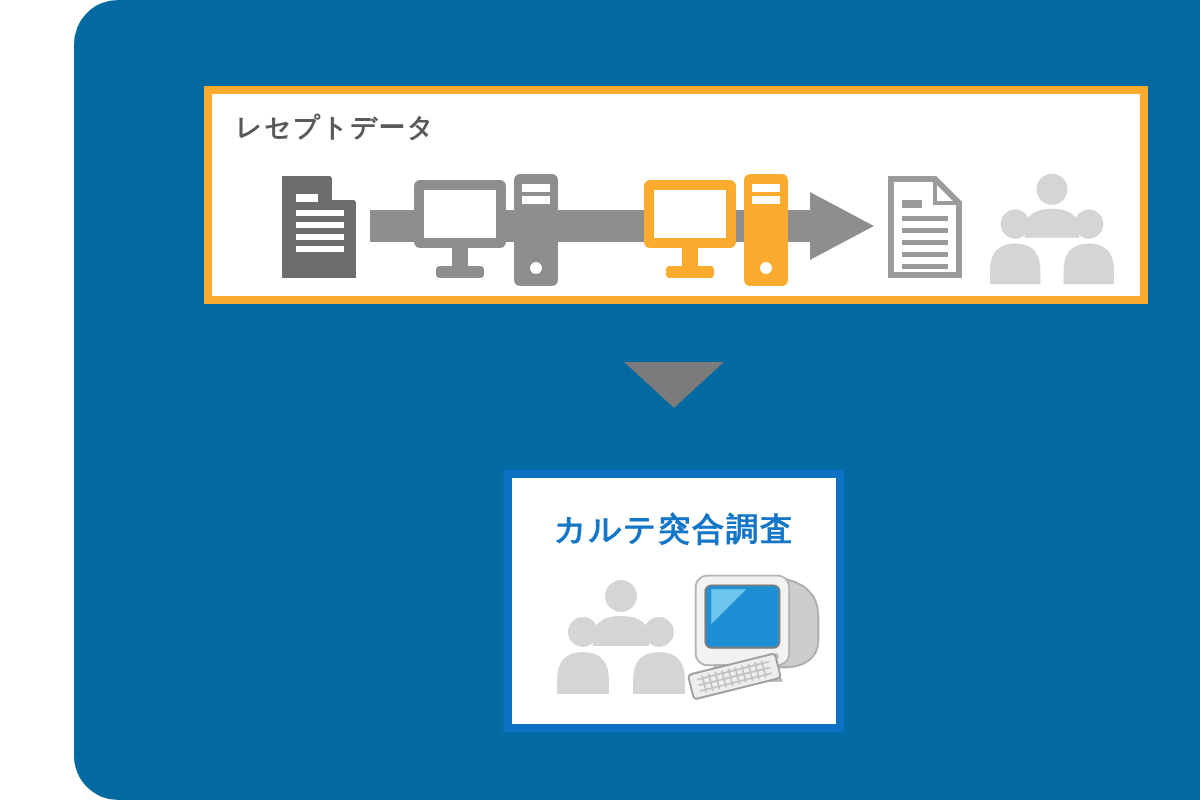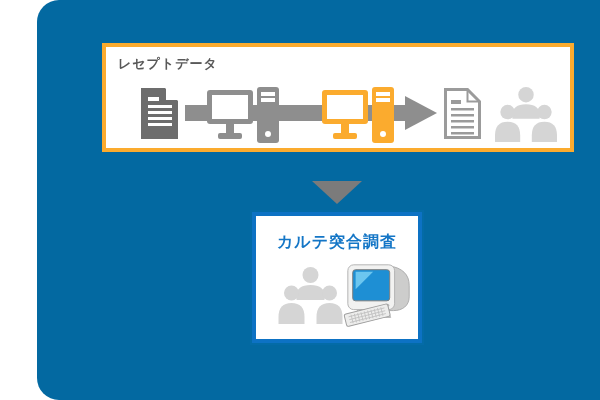--- a/index.html
+++ b/index.html
@@ -1,20 +1,20 @@
 <!DOCTYPE html>
 <html><head>
 <meta charset="utf-8">
 <style>
   html,body{margin:0;padding:0;background:#ffffff;}
   body{font-family:"DejaVu Sans","Liberation Sans",sans-serif;}
   .canvas{position:relative;width:600px;height:400px;background:#0369a1;border-radius:22px;overflow:hidden;margin-left:37px;}
   .box{position:absolute;background:#ffffff;box-sizing:border-box;}
   .top-box{left:65px;top:43px;width:472px;height:109px;border:4px solid #fbab2e;}
-  .bottom-box{left:215px;top:212px;width:170px;height:131px;border:4px solid #d946ef;box-shadow:0 0 0 2px rgba(13,114,196,0.18);}
+  .bottom-box{left:215px;top:235px;width:170px;height:131px;border:4px solid #d946ef;box-shadow:0 0 0 2px rgba(13,114,196,0.18);}
   .receipt-label{position:absolute;left:12px;top:8px;font-size:13px;font-weight:bold;letter-spacing:1px;}
   .assist-title{position:absolute;left:52px;right:0;top:7px;text-align:center;font-size:17px;font-weight:bold;letter-spacing:1px;}
   .karte-title{position:absolute;left:0;right:0;top:16px;text-align:center;font-size:16px;font-weight:bold;letter-spacing:1px;}
   .abs{position:absolute;}
   .z1{z-index:1;} .z2{z-index:2;}
 </style>
 </head>
 <body>
 
 <div class="canvas">

